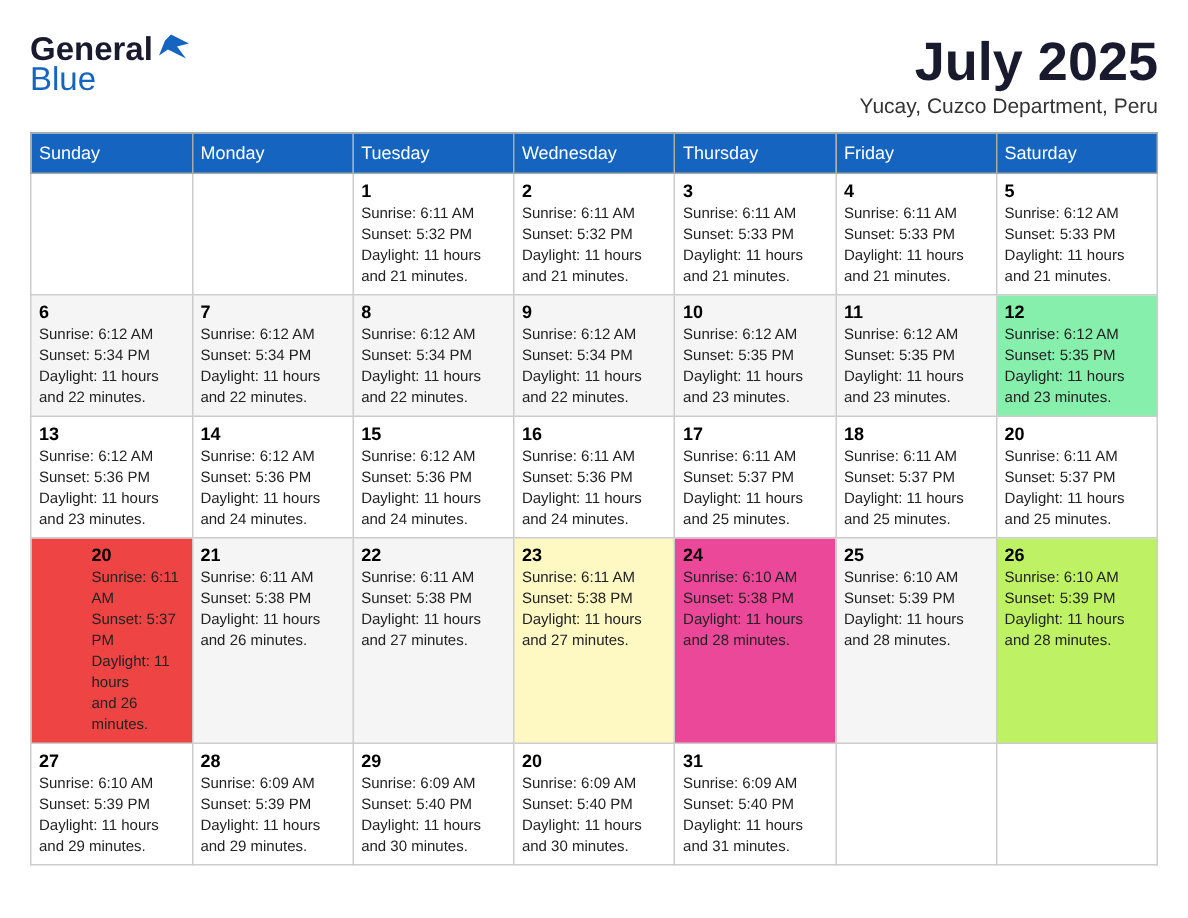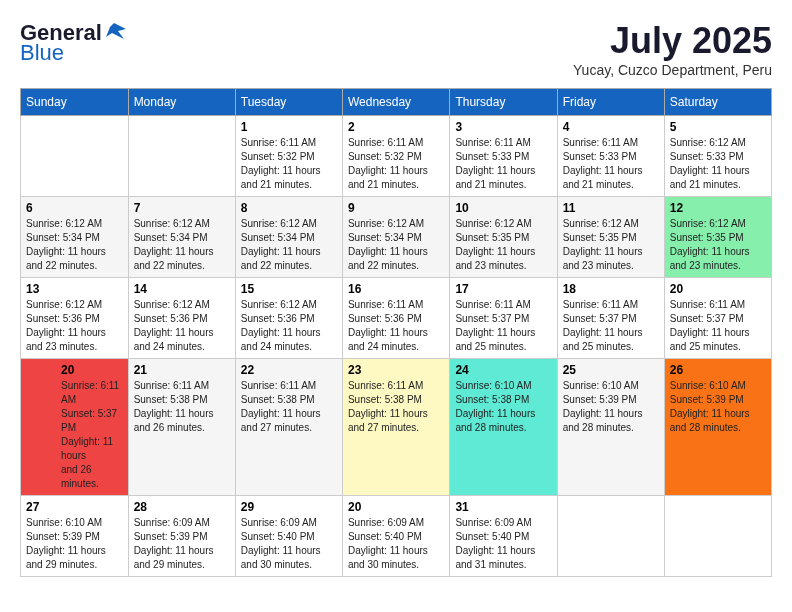--- a/index.html
+++ b/index.html
@@ -203,29 +203,29 @@
           <div class="day-info">Sunrise: 6:11 AM<br>Sunset: 5:38 PM<br>Daylight: 11 hours<br>and 26 minutes.</div>
         </td>
         <td style="background: rgb(245, 245, 245);">
           <span class="day-number">22</span>
           <div class="day-info">Sunrise: 6:11 AM<br>Sunset: 5:38 PM<br>Daylight: 11 hours<br>and 27 minutes.</div>
         </td>
         <td style="background: #fef9c3;">
           <span class="day-number">23</span>
           <div class="day-info">Sunrise: 6:11 AM<br>Sunset: 5:38 PM<br>Daylight: 11 hours<br>and 27 minutes.</div>
         </td>
-        <td style="background: #5eead4;">
+        <td style="background: #ec4899;">
           <span class="day-number">24</span>
           <div class="day-info">Sunrise: 6:10 AM<br>Sunset: 5:38 PM<br>Daylight: 11 hours<br>and 28 minutes.</div>
         </td>
         <td style="background: rgb(245, 245, 245); margin-left: 47px;">
           <span class="day-number">25</span>
           <div class="day-info">Sunrise: 6:10 AM<br>Sunset: 5:39 PM<br>Daylight: 11 hours<br>and 28 minutes.</div>
         </td>
-        <td style="background: #f97316; margin-top: 44px;">
+        <td style="background: #bef264; margin-top: 44px;">
           <span class="day-number">26</span>
           <div class="day-info">Sunrise: 6:10 AM<br>Sunset: 5:39 PM<br>Daylight: 11 hours<br>and 28 minutes.</div>
         </td>
       </tr>
       <tr>
         <td>
           <span class="day-number">27</span>
           <div class="day-info">Sunrise: 6:10 AM<br>Sunset: 5:39 PM<br>Daylight: 11 hours<br>and 29 minutes.</div>
         </td>
         <td>

